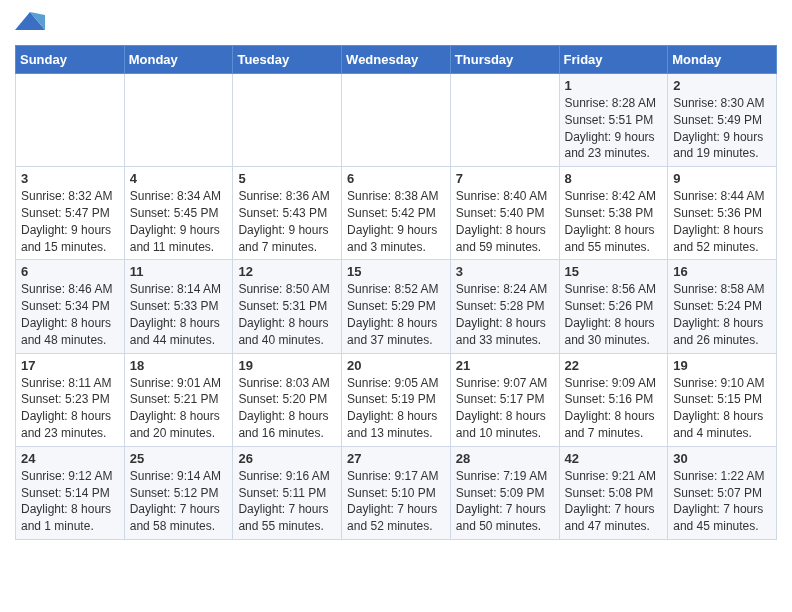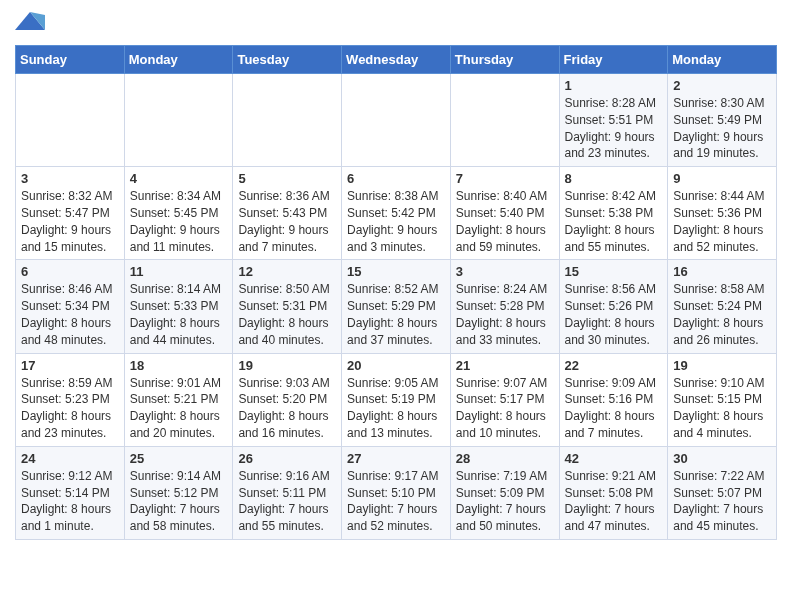--- a/index.html
+++ b/index.html
@@ -163,33 +163,33 @@
           <td>
             <span class="day-num">16</span>
             <div class="cell-info">Sunrise: 8:58 AM
 Sunset: 5:24 PM
 Daylight: 8 hours and 26 minutes.</div>
           </td>
         </tr>
         <tr>
           <td>
             <span class="day-num">17</span>
-            <div class="cell-info">Sunrise: 8:59 AM
+            <div class="cell-info">Sunrise: 8:11 AM
 Sunset: 5:23 PM
 Daylight: 8 hours and 23 minutes.</div>
           </td>
           <td>
             <span class="day-num">18</span>
             <div class="cell-info">Sunrise: 9:01 AM
 Sunset: 5:21 PM
 Daylight: 8 hours and 20 minutes.</div>
           </td>
           <td>
             <span class="day-num">19</span>
-            <div class="cell-info">Sunrise: 9:03 AM
+            <div class="cell-info">Sunrise: 8:03 AM
 Sunset: 5:20 PM
 Daylight: 8 hours and 16 minutes.</div>
           </td>
           <td>
             <span class="day-num">20</span>
             <div class="cell-info">Sunrise: 9:05 AM
 Sunset: 5:19 PM
 Daylight: 8 hours and 13 minutes.</div>
           </td>
           <td>
@@ -243,20 +243,20 @@
 Daylight: 7 hours and 50 minutes.</div>
           </td>
           <td>
             <span class="day-num">42</span>
             <div class="cell-info">Sunrise: 9:21 AM
 Sunset: 5:08 PM
 Daylight: 7 hours and 47 minutes.</div>
           </td>
           <td>
             <span class="day-num">30</span>
-            <div class="cell-info">Sunrise: 7:22 AM
+            <div class="cell-info">Sunrise: 1:22 AM
 Sunset: 5:07 PM
 Daylight: 7 hours and 45 minutes.</div>
           </td>
         </tr>
       </tbody>
   </table>
 </div>
 
 </body></html>

